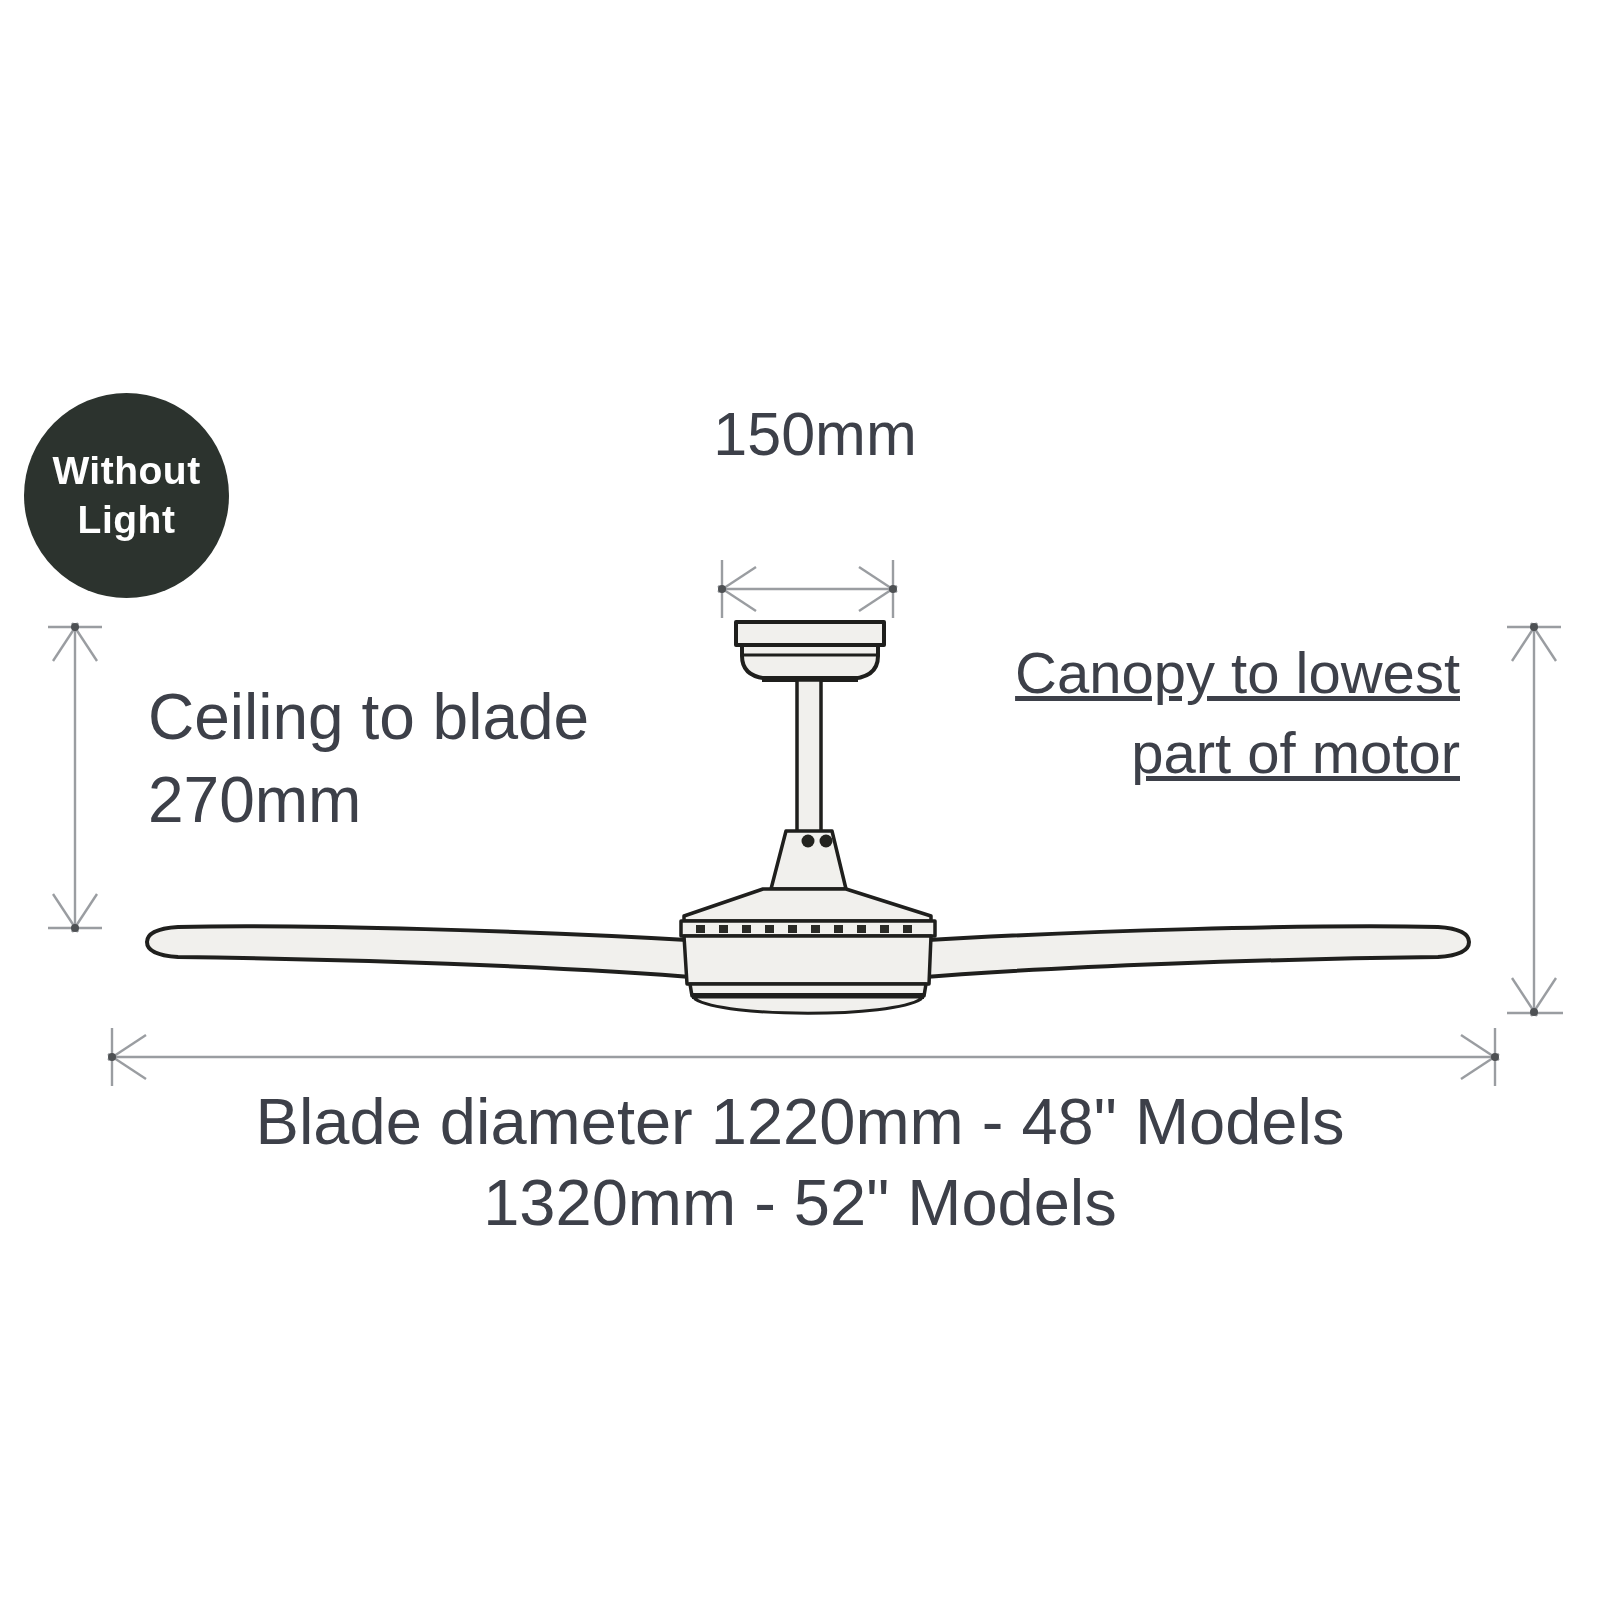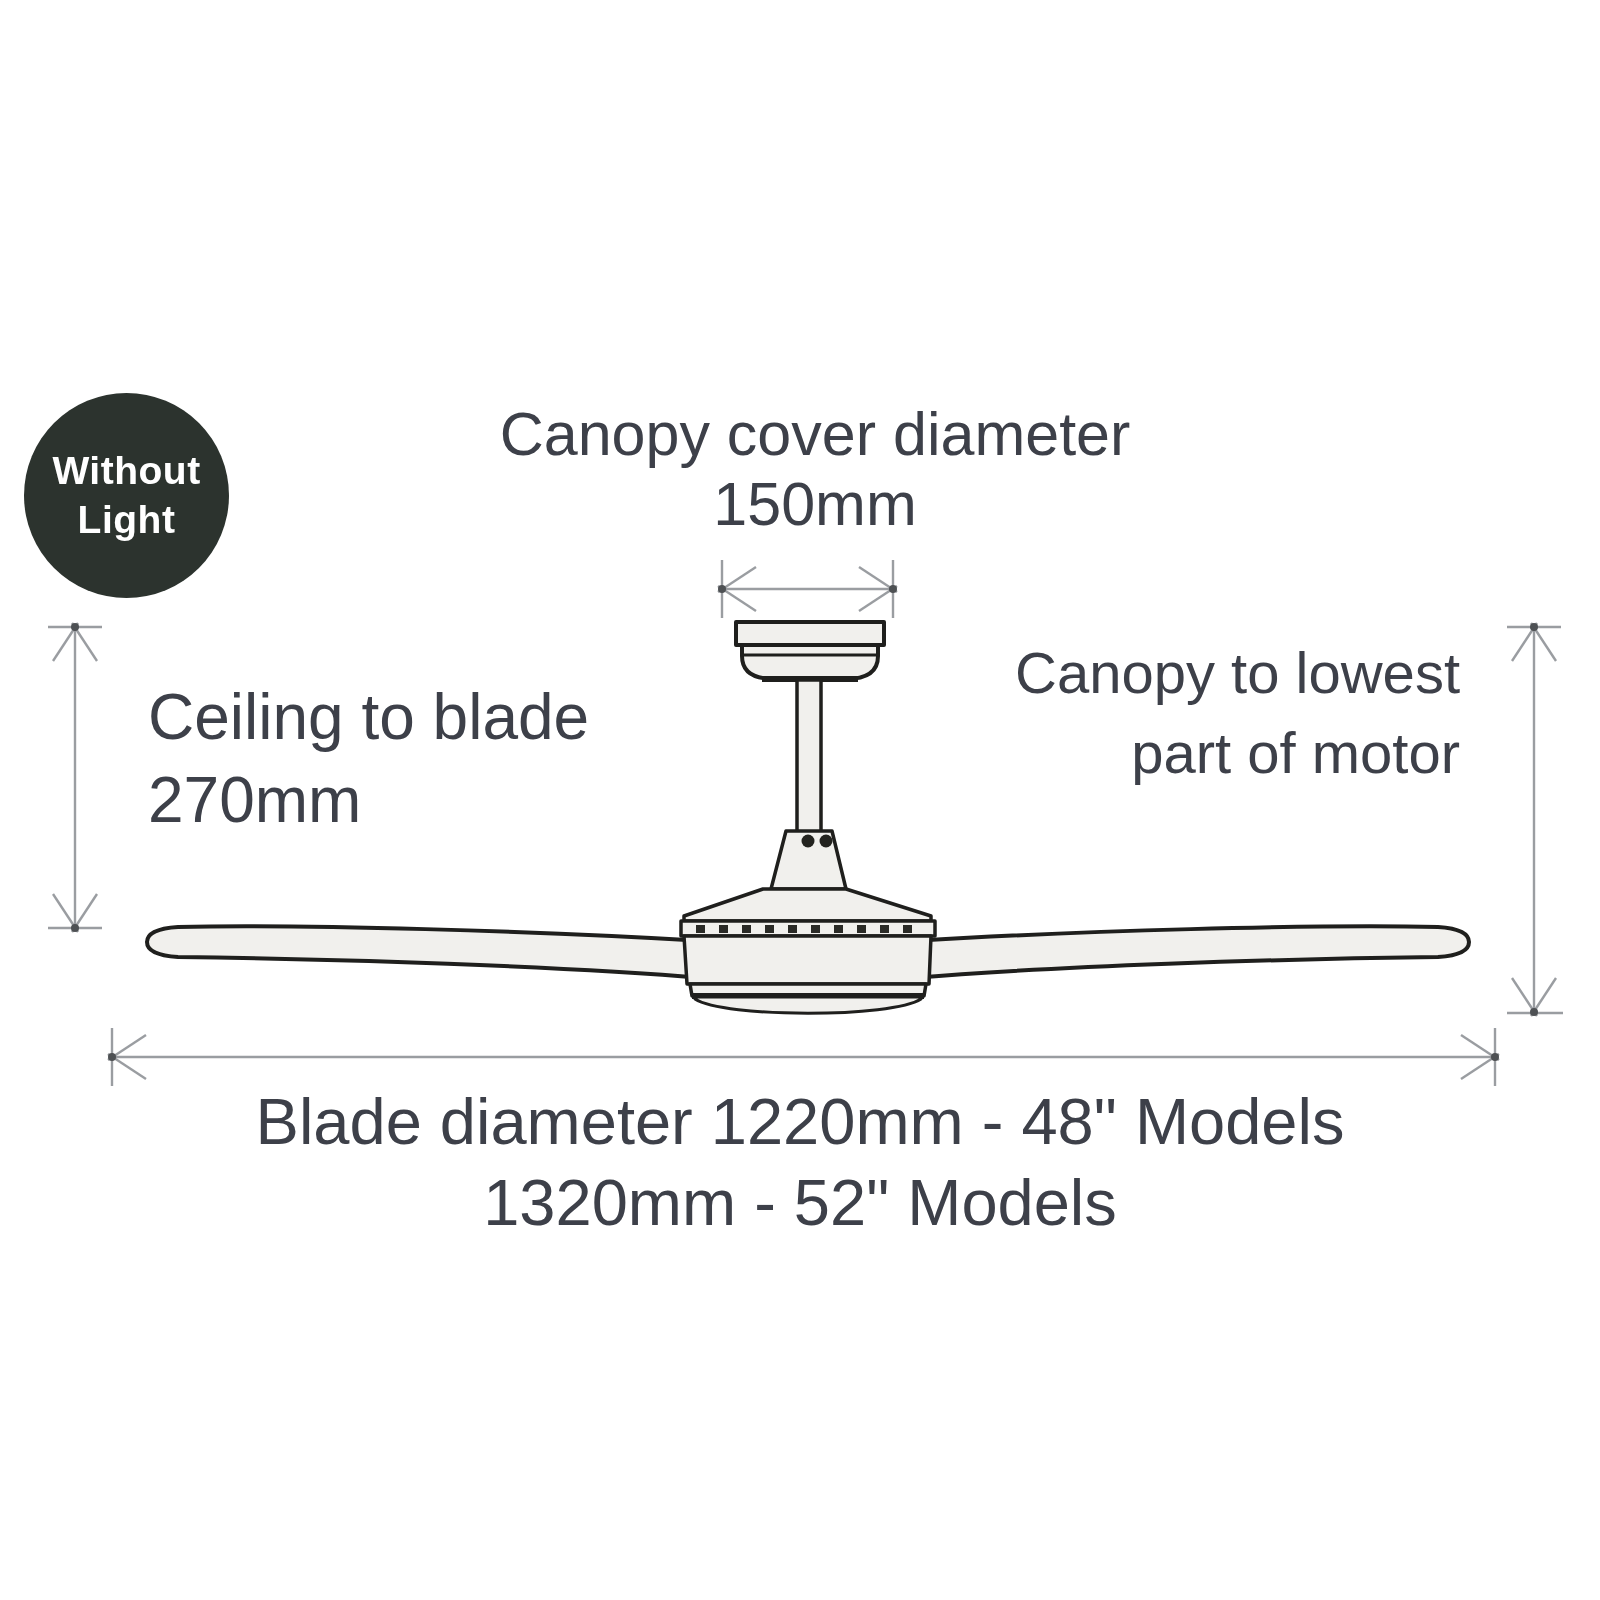--- a/index.html
+++ b/index.html
@@ -64,20 +64,21 @@
     font-size: 64px;
     line-height: 1.3;
   }
   .label-right {
     left: 860px;
     top: 633px;
     width: 600px;
     text-align: right;
     font-size: 58px;
     line-height: 1.38;
+    text-decoration: underline;
   }
   .label-bottom {
     left: 200px;
     top: 1082px;
     width: 1200px;
     text-align: center;
     font-size: 65px;
     line-height: 1.24;
   }
 </style>
@@ -183,21 +184,20 @@
       <path d="M 695,999 C 724,1018 892,1018 921,999 L 921,997 L 695,997 Z" stroke-width="3"></path>
     </g>
   </svg>
 
   <div class="badge">
     <div>Without</div>
     <div>Light</div>
   </div>
 
   <div class="label label-top">
-    <div>Canopy cover diameter</div>
     <div>150mm</div>
   </div>
 
   <div class="label label-left">
     <div>Ceiling to blade</div>
     <div>270mm</div>
   </div>
 
   <div class="label label-right">
     <div>Canopy to lowest</div>

